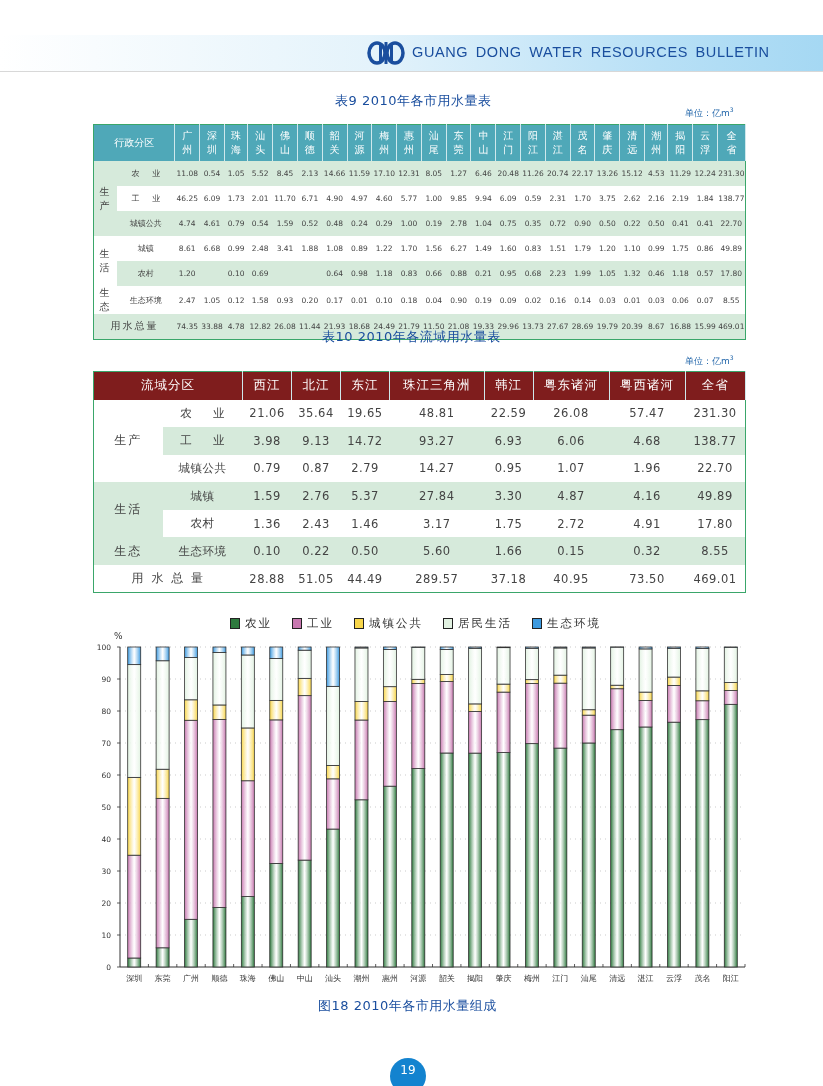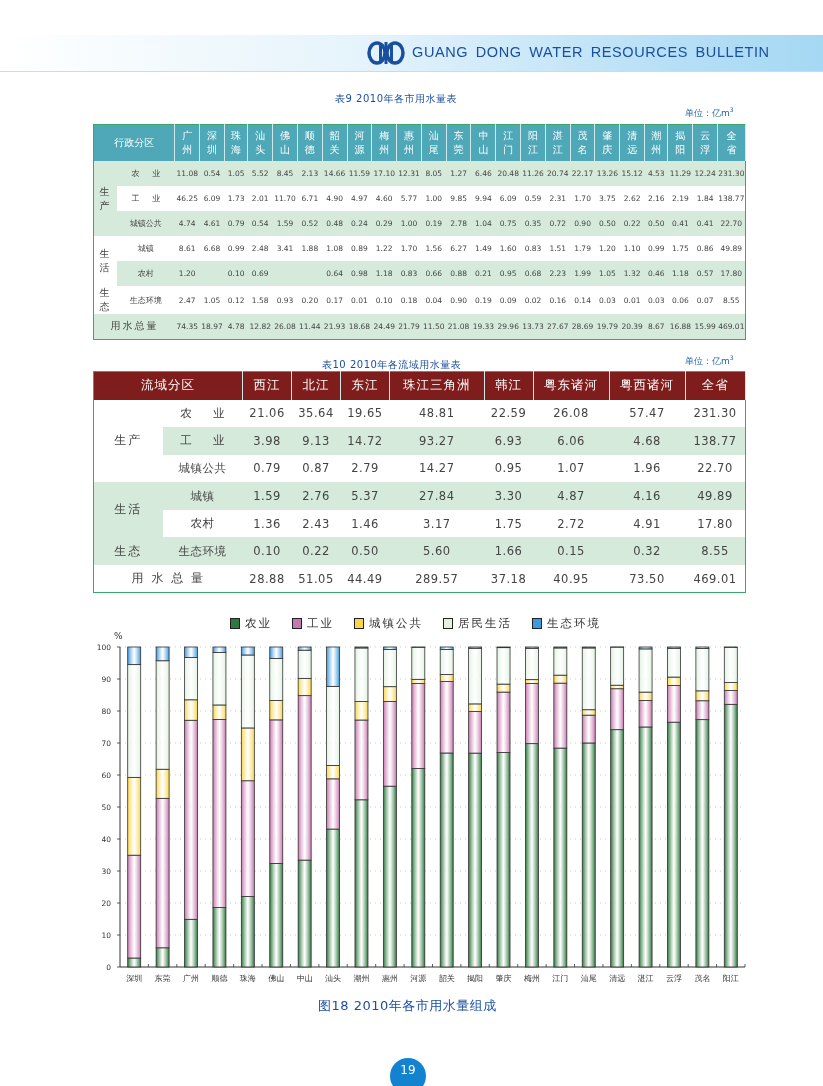--- a/index.html
+++ b/index.html
@@ -2,21 +2,21 @@
 <html><head>
 <meta charset="utf-8">
 <style>
   * { box-sizing: border-box; margin: 0; padding: 0; }
   body { width: 823px; height: 1086px; background: #fff; font-family: "DejaVu Sans", sans-serif; position: relative; overflow: hidden; color: #333; }
   .banner { position: absolute; left: 0; top: 35px; width: 823px; height: 36px;
     background: linear-gradient(to right, #ffffff 0%, #e4f3fb 45%, #b8e0f6 80%, #a5d8f3 100%); }
   .banner-line { position: absolute; left: 0; top: 71px; width: 823px; height: 1px; background: #d8d8d8; }
   .logo { position: absolute; left: 367px; top: 41px; width: 38px; height: 24px; }
   .banner-text { position: absolute; left: 412px; top: 44px; font-family: "Liberation Sans", sans-serif; font-size: 14.5px; color: #1a4e9e; letter-spacing: 0.6px; word-spacing: 3px; }
-  .caption { position: absolute; font-size: 10px; color: #1a4e9e; letter-spacing: 0.5px; }
+  .caption { position: absolute; font-size: 13px; color: #1a4e9e; letter-spacing: 0.5px; }
   .unit { position: absolute; font-size: 9px; color: #2266aa; }
   .unit sup { font-size: 6px; }
   table { border-collapse: collapse; position: absolute; }
   .t9 { left: 93px; top: 124px; width: 653px; border: 1px solid #3aa66a; font-size: 7.5px; }
   .t9 th { background: #4fa8b8; color: #fff; font-weight: normal; font-size: 10px; height: 28px; border-right: 1px solid #cfe8ec; padding: 4px; }
   .t9 td { height: 25px; text-align: center; color: #444; padding: 0; }
   .t10 { left: 93px; top: 371px; width: 653px; border: 1px solid #3aa66a; font-size: 11.5px; }
   .t10 th { background: #7f1d1d; color: #fff; font-weight: normal; font-size: 12.5px; height: 28px; border-right: 1px solid #cfe8ec; letter-spacing: 1px; }
   .t10 td { height: 27.6px; text-align: center; color: #444; letter-spacing: 0.5px; }
   tr.g td { background: #d6eadb; }
@@ -231,21 +231,21 @@
         <td>0.03</td>
         <td>0.01</td>
         <td>0.03</td>
         <td>0.06</td>
         <td>0.07</td>
         <td>8.55</td>
       </tr>
       <tr class="g">
         <td colspan="2" class="grp">用水总量</td>
         <td>74.35</td>
-        <td>18.97</td>
+        <td>33.88</td>
         <td>4.78</td>
         <td>12.82</td>
         <td>26.08</td>
         <td>11.44</td>
         <td>21.93</td>
         <td>18.68</td>
         <td>24.49</td>
         <td>21.79</td>
         <td>11.50</td>
         <td>21.08</td>
@@ -257,21 +257,21 @@
         <td>19.79</td>
         <td>20.39</td>
         <td>8.67</td>
         <td>16.88</td>
         <td>15.99</td>
         <td>469.01</td>
       </tr>
     </tbody>
   </table>
 
-<div class="caption" style="left:322px;top:358px;">表10   2010年各流域用水量表</div>
+<div class="caption" style="left:322px;top:328px;">表10   2010年各流域用水量表</div>
 <div class="unit" style="left:685px;top:354px;"><span>单位：亿m</span><sup>3</sup></div>
 <table class="t10" id="t10">
     <tbody>
       <tr>
         <th colspan="2" style="width:130px">流域分区</th>
         <th>西江</th>
         <th>北江</th>
         <th>东江</th>
         <th>珠江三角洲</th>
         <th>韩江</th>

